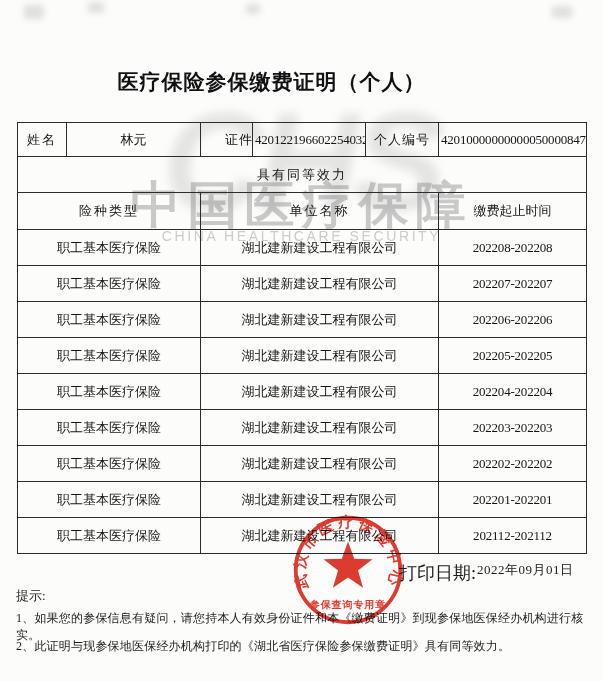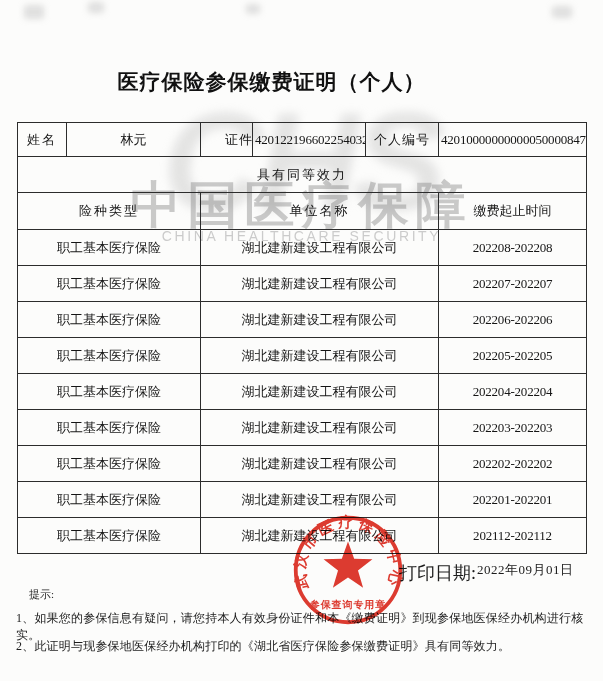--- a/index.html
+++ b/index.html
@@ -49,21 +49,21 @@
   tr.r-info td{height:33px;}
   tr.r-section td{height:35px;}
   tr.r-head td{height:36px;}
   tr.r-data td{height:35px;}
   .lbl{letter-spacing:2px;}
   .num{font-size:12px;letter-spacing:-.2px;}
   .num-long{font-size:11px;letter-spacing:-.2px;}
   
   .print-date-label{position:absolute;left:399px;top:561px;font-size:18px;}
   .print-date-value{position:absolute;left:477px;top:561px;font-size:13px;letter-spacing:.5px;}
-  .tips-head{position:absolute;left:29px;top:587px;font-size:11px;}
+  .tips-head{position:absolute;left:16px;top:587px;font-size:13px;}
   .tip{position:absolute;left:16px;width:578px;font-size:12px;letter-spacing:.2px;}
   .tip1{top:610px;}
   .tip2{top:638px;}
   
   .stamp{
     position:absolute;left:291px;top:513px;width:114px;height:114px;
     mix-blend-mode:multiply;opacity:.92;pointer-events:none;
   }
 </style>
 </head>

